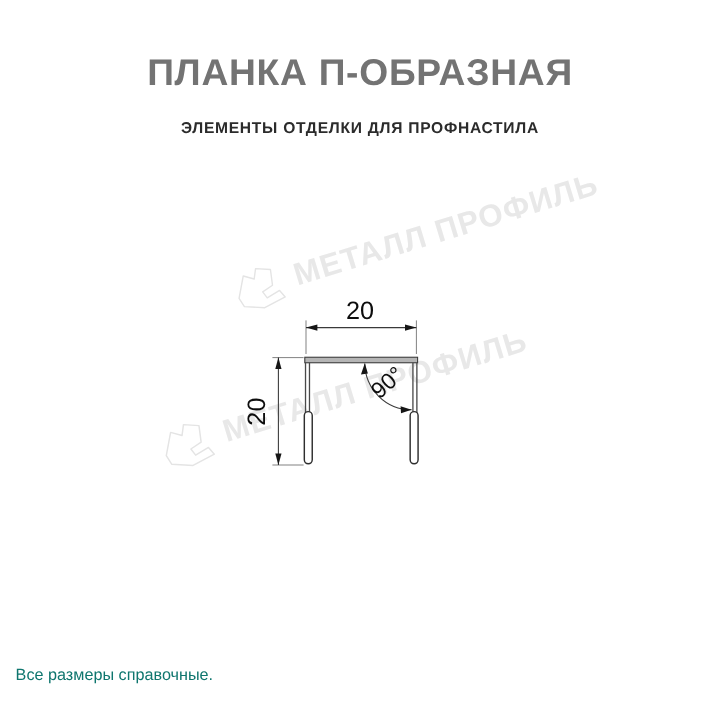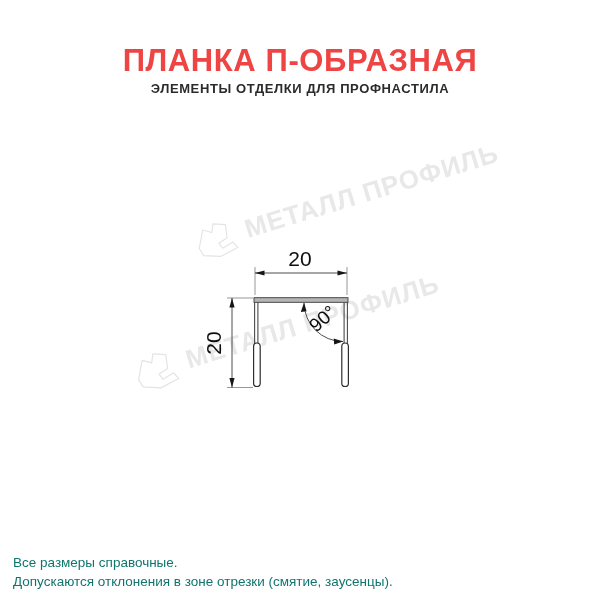--- a/index.html
+++ b/index.html
@@ -3,22 +3,22 @@
 <meta charset="utf-8">
 <style>
   * { margin:0; padding:0; box-sizing:border-box; }
   html,body { width:600px; height:600px; background:#ffffff; overflow:hidden; }
   body { font-family:"Liberation Sans","DejaVu Sans",sans-serif; position:relative; }
 
   .page { position:absolute; inset:0; width:600px; height:600px; background:#fff; }
 
   
   .header { position:absolute; top:44px; left:0; width:600px; text-align:center; }
-  .title-line { font-size:31px; line-height:33px; font-weight:bold; color:#ef4444; letter-spacing:.6px; }
-  .subtitle { margin-top:4px; font-size:13px; font-weight:bold; color:#2b2b2b; letter-spacing:.6px; }
+  .title-line { font-size:31px; line-height:33px; font-weight:bold; color:#737373; letter-spacing:.6px; }
+  .subtitle { margin-top:22px; font-size:13px; font-weight:bold; color:#2b2b2b; letter-spacing:.6px; }
 
   
   .watermark { position:absolute; display:flex; align-items:center; gap:9px;
                transform:rotate(-17deg); transform-origin:0 50%; pointer-events:none; }
   .wm-1 { left:191px; top:226px; }
   .wm-2 { left:130px; top:356px; }
   .wm-text { font-size:26px; font-weight:bold; color:#e8e8e8; white-space:nowrap; letter-spacing:1px; }
   .wm-logo { display:block; }
 
   
@@ -88,16 +88,15 @@
     <g>
       <path d="M 304 303 A 39 39 0 0 0 343 341.5" fill="none" stroke="#3a3a3a" stroke-width="0.9"></path>
       <polygon points="304,302.8 300.8,312 306.6,311.2" fill="#161616"></polygon>
       <polygon points="343,341.5 333.8,338.6 334.2,344.4" fill="#161616"></polygon>
       <text x="323" y="325" text-anchor="middle" font-size="19" fill="#0d0d0d" transform="rotate(-42 323 319)">90°</text>
     </g>
   </svg>
 
   <div class="footer">
     <div>Все размеры справочные.</div>
-    <div>Допускаются отклонения в зоне отрезки (смятие, заусенцы).</div>
   </div>
 
 </div>
 
 </body></html>

